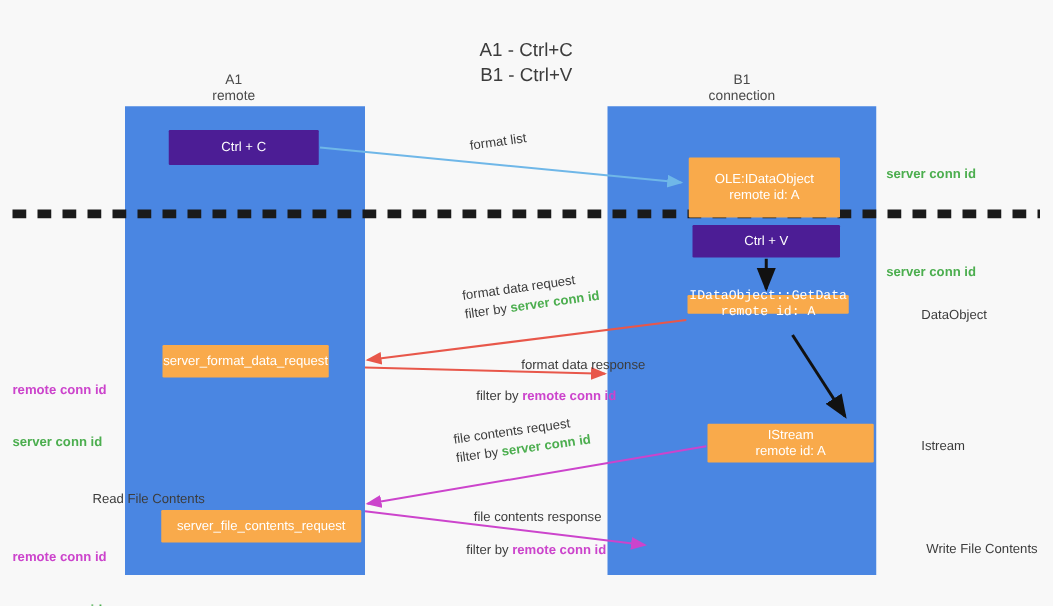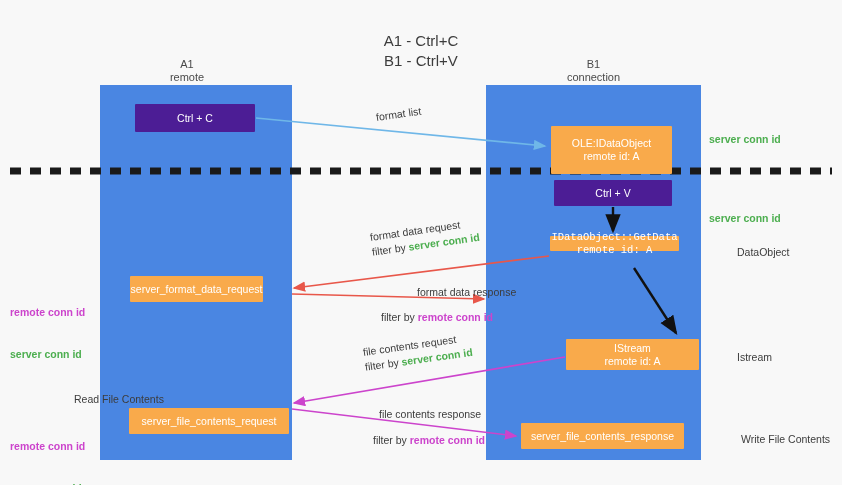--- a/index.html
+++ b/index.html
@@ -149,21 +149,20 @@
 remote id: A</div>
 
   <div class="abs box box-orange" id="box-istream">IStream
 remote id: A</div>
 
   <div class="abs box box-orange" id="box-fmt-req">server_format_data_request</div>
 
 
   <div class="abs box box-orange" id="box-file-req">server_file_contents_request</div>
 
-  <div class="abs box box-orange" id="box-file-res">server_file_contents_response</div>
 
   <div class="abs alabel rot-up" id="lab-format-list">
     <div>format list</div>
   </div>
 
   <div class="abs alabel rot-up" id="lab-fmt-req">
     <div>format data request</div>
     <div><span>filter by </span><span class="green">server conn id</span></div>
   </div>
 

